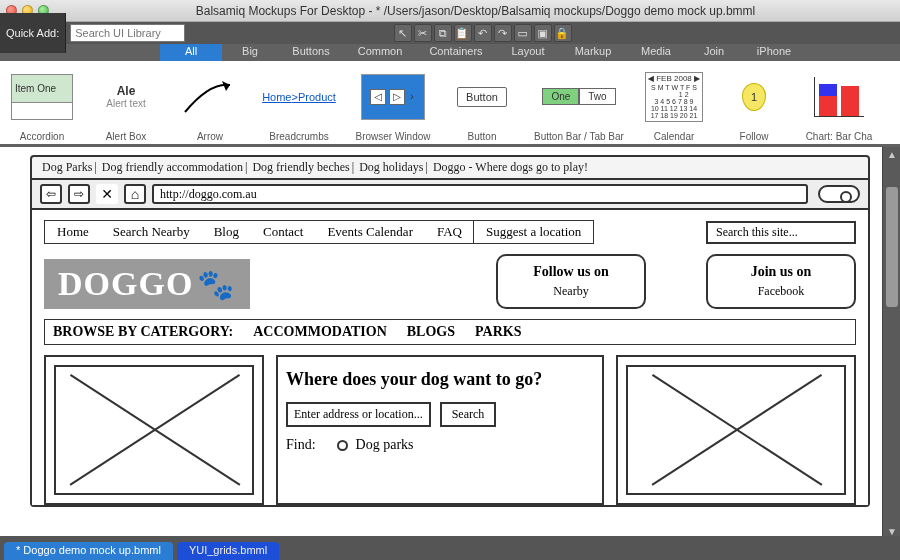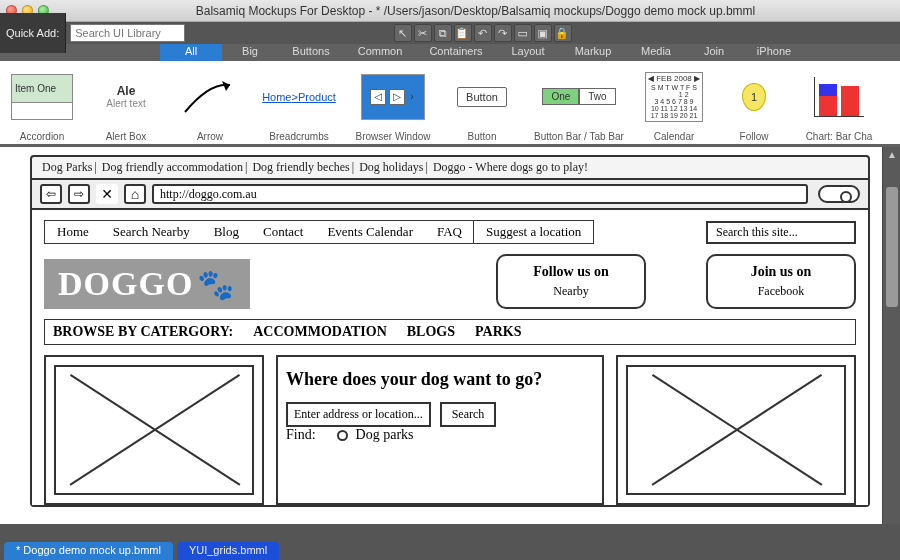--- a/index.html
+++ b/index.html
@@ -67,25 +67,25 @@
 .cats-row .lead{font-weight:bold;}
 
 .cols{display:flex;gap:12px;margin-top:10px;}
 .col-box{border:2px solid #333;padding:8px;flex:1;}
 .phimg{border:2px solid #333;position:relative;width:200px;height:130px;}
 .phimg::before,.phimg::after{content:"";position:absolute;background:#333;width:2px;height:160%;top:-30%;left:50%;}
 .phimg::before{transform:rotate(57deg);} .phimg::after{transform:rotate(-57deg);}
 .q h2{font-size:18px;margin:4px 0 12px;}
 .q .inp{border:2px solid #333;padding:3px 6px;font-size:12px;display:inline-block;margin-right:6px;}
 .q .btn{border:2px solid #333;padding:3px 10px;font-size:12px;display:inline-block;background:#fff;}
-.q .find{margin-top:0;font-size:14px;}
+.q .find{margin-top:10px;font-size:14px;}
 .q .find .radio{display:inline-block;width:11px;height:11px;border:2px solid #333;border-radius:50%;margin:0 4px 0 18px;vertical-align:middle;}
 
 
-.doctabs{position:absolute;bottom:0;left:0;right:0;height:36px;background:#555;display:flex;align-items:flex-end;margin-top:26px;}
+.doctabs{position:absolute;bottom:0;left:0;right:0;height:24px;background:#555;display:flex;align-items:flex-end;margin-top:26px;}
 .doctabs .tab{height:18px;padding:2px 12px;font-size:11px;border-radius:4px 4px 0 0;margin-left:4px;}
 .doctabs .tab.active{background:#2b7cd3;color:#fff;}
 .doctabs .tab.inactive{background:#1d4ed8;color:#eee;}
 
 
 .pv-accordion{width:62px;height:46px;border:1px solid #888;font-size:10px;text-align:left;}
 .pv-accordion .hdr{background:#cfe7cf;border-bottom:1px solid #888;padding:8px 3px;}
 .pv-alert{font-size:12px;}
 .pv-alert .t1{font-weight:bold;} .pv-alert .t2{color:#888;font-size:10px;}
 .pv-arrow svg{overflow:visible;}

